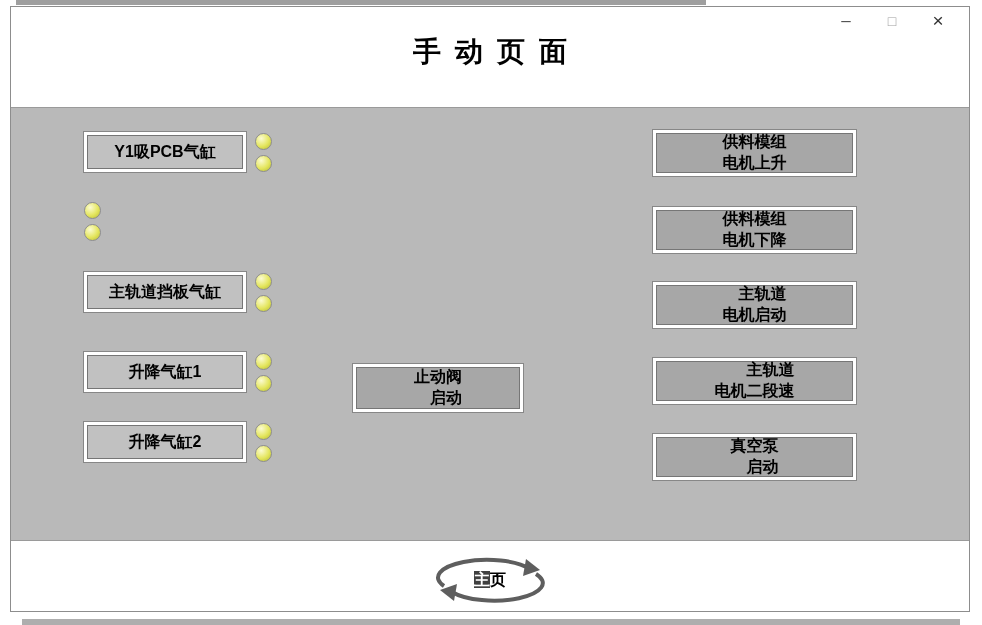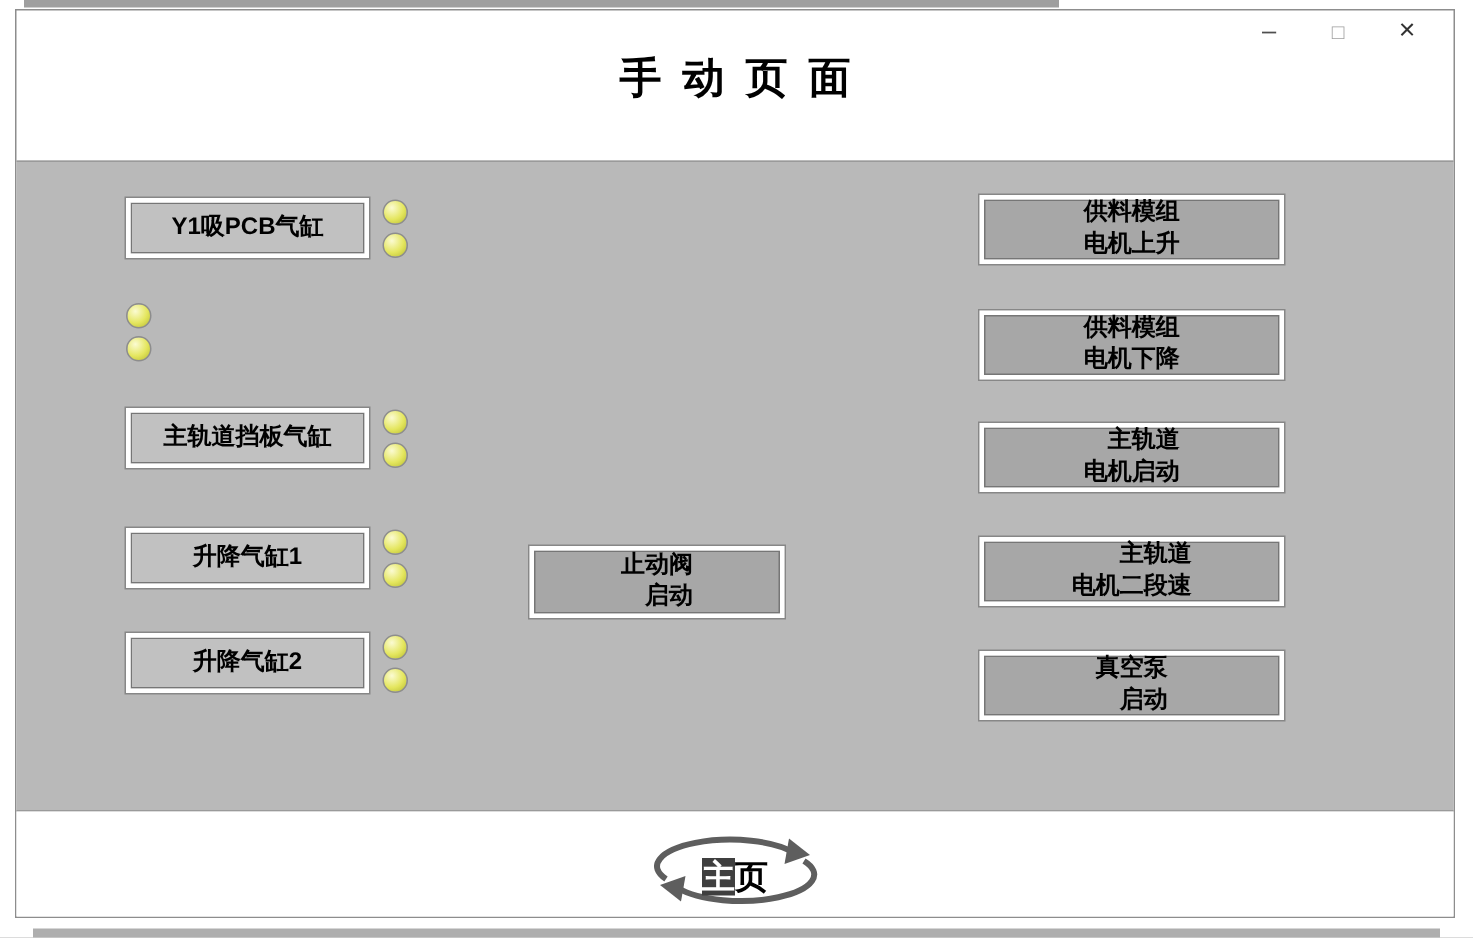--- a/index.html
+++ b/index.html
@@ -58,21 +58,21 @@
   }
 
   .footer { position:absolute; left:0; top:534px; right:0; bottom:0; background:#ffffff; }
   .home-wrap {
     position:absolute; left:50%; top:10px; transform:translateX(-50%);
     width:124px; height:58px; cursor:pointer;
   }
   .home-svg { position:absolute; left:0; top:0; width:124px; height:58px; }
   .home-label {
     position:absolute; left:0; right:0; top:19px; text-align:center;
-    font-size:22px; font-weight:bold; color:#000;
+    font-size:16px; font-weight:bold; color:#000;
   }
   .home-label::first-letter { background:#3f3f3f; color:#fff; }
 </style>
 </head>
 <body>
 
 <div class="artifact top"></div>
 <div class="artifact bottom"></div>
 
 <div class="window">

